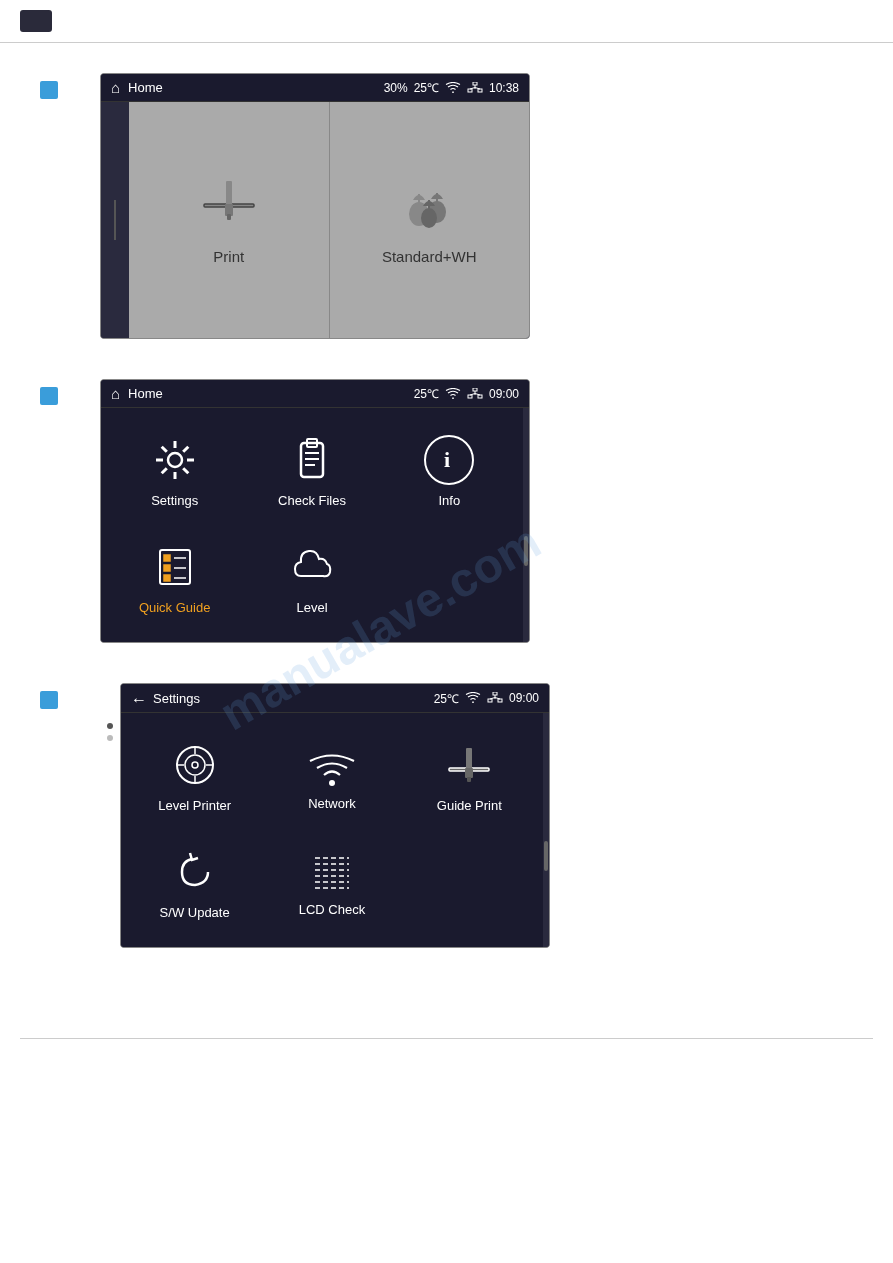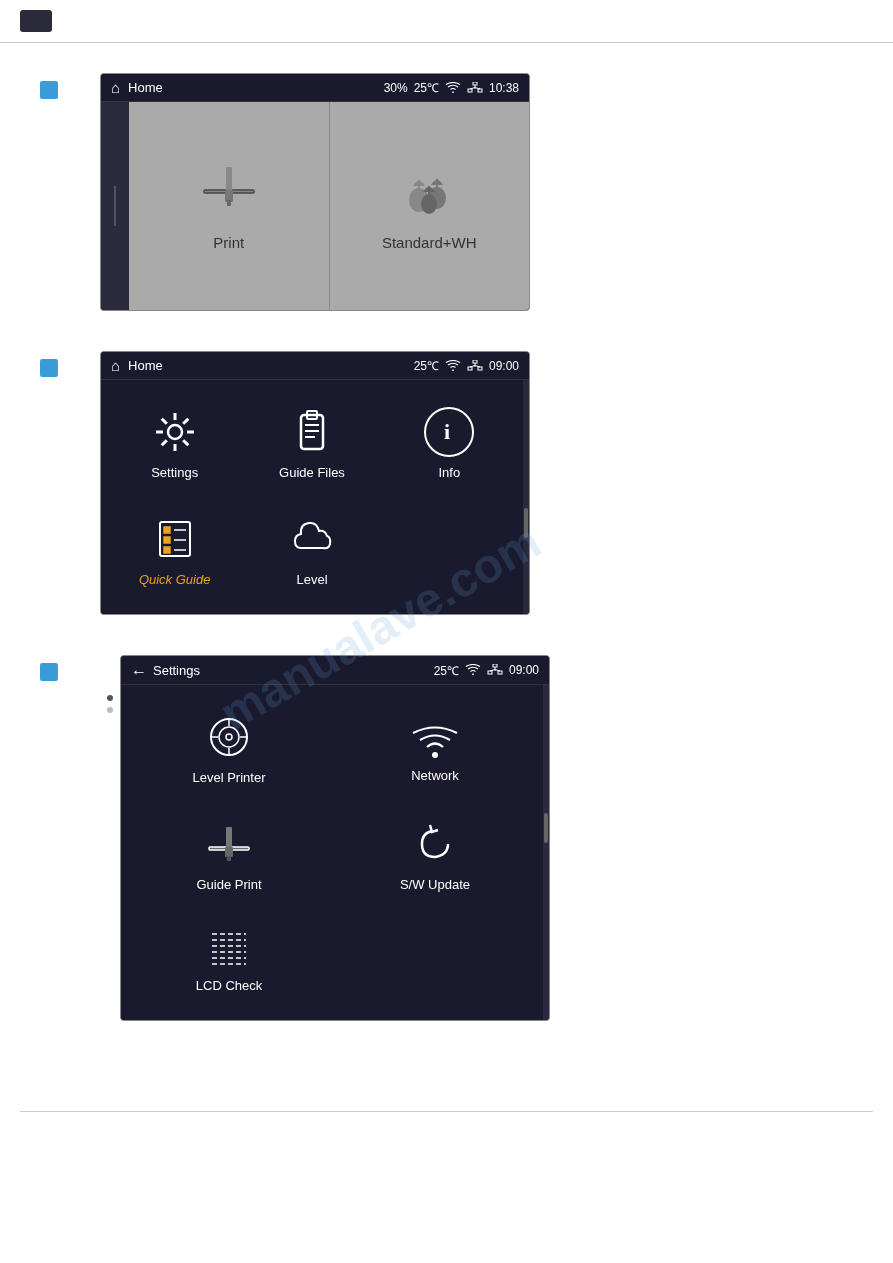--- a/index.html
+++ b/index.html
@@ -80,21 +80,21 @@
     .device-topbar .status-area {
       display: flex;
       align-items: center;
       gap: 6px;
       font-size: 12px;
     }
 
     
     .screen1-body {
       display: flex;
-      height: 208px;
+      height: 236px;
     }
     .screen1-sidebar {
       width: 28px;
       background: #2a2a3e;
       display: flex;
       align-items: center;
       justify-content: center;
     }
     .screen1-sidebar-line {
       width: 2px;
@@ -186,31 +186,30 @@
       width: 4px;
       height: 30px;
       background: #666;
       border-radius: 2px;
       margin: 0 auto;
     }
 
     
     .menu-label-orange {
       color: #f0a020;
-      font-style: italic;
     }
 
     
     .screen3-body {
       background: #1a1a2e;
       padding: 15px 10px;
     }
     .screen3-grid {
       display: grid;
-      grid-template-columns: repeat(2, 1fr);
+      grid-template-columns: repeat(3, 1fr);
       gap: 10px;
     }
 
     
     .back-icon {
       font-size: 16px;
       margin-right: 6px;
     }
 
     
@@ -386,21 +385,21 @@
               </div>
 
               <div class="menu-item">
                 <svg width="50" height="50" viewBox="0 0 50 50">
                   <rect x="14" y="8" width="22" height="34" rx="3" stroke="#fff" stroke-width="2.5" fill="none"></rect>
                   <rect x="20" y="4" width="10" height="8" rx="1" stroke="#fff" stroke-width="2" fill="none"></rect>
                   <line x1="18" y1="18" x2="32" y2="18" stroke="#fff" stroke-width="2"></line>
                   <line x1="18" y1="24" x2="32" y2="24" stroke="#fff" stroke-width="2"></line>
                   <line x1="18" y1="30" x2="28" y2="30" stroke="#fff" stroke-width="2"></line>
                 </svg>
-                <span>Guide Files</span>
+                <span>Check Files</span>
               </div>
 
               <div class="menu-item">
                 <div class="menu-icon-circle">
                   <svg width="30" height="30" viewBox="0 0 30 30">
                     <text x="10" y="22" fill="#fff" font-size="22" font-family="serif" font-weight="bold">i</text>
                   </svg>
                 </div>
                 <span>Info</span>
               </div>

